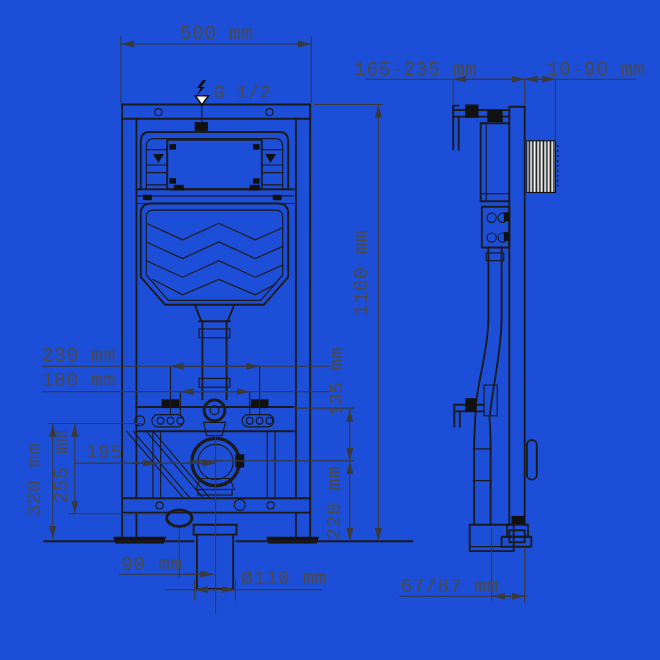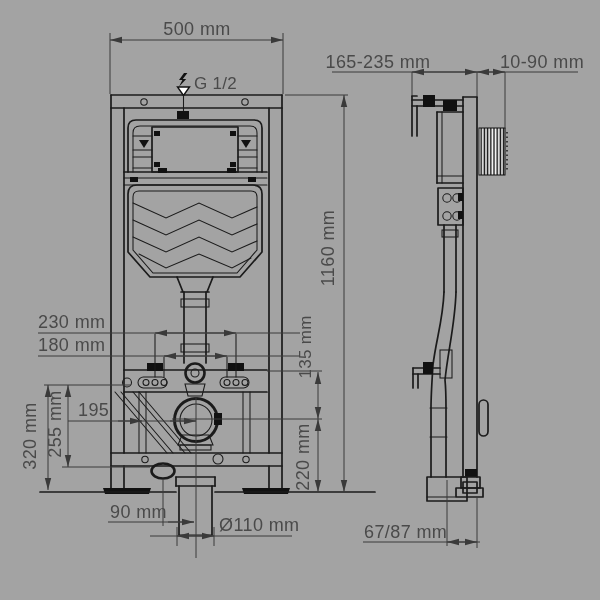--- a/index.html
+++ b/index.html
@@ -1,16 +1,16 @@
 <!DOCTYPE html>
 <html><head>
 <meta charset="utf-8">
 <style>
   html,body{margin:0;padding:0;background:#ffffff;}
-  .stage{width:600px;height:600px;background:#a3a3a3;position:relative;font-family:Liberation Sans, sans-serif;}
+  .stage{width:600px;height:600px;background:#1d4ed8;position:relative;font-family:Liberation Mono, monospace;}
   svg{display:block}
   
   .s  {stroke:#1b1b1b;stroke-width:1.7;fill:none;stroke-linecap:round;stroke-linejoin:round}
   .s2 {stroke:#1b1b1b;stroke-width:2.6;fill:none}
   .s3 {stroke:#1b1b1b;stroke-width:3;fill:none}
   .t  {stroke:#1b1b1b;stroke-width:1.05;fill:none;stroke-linecap:round}
   .d  {stroke:#3a3a3a;stroke-width:1;fill:none}
   .f  {fill:#111;stroke:none}
   .lbl{fill:#4a4a4a;font-size:18px;letter-spacing:.4px}
   .lbl-sm{fill:#4a4a4a;font-size:17px;letter-spacing:.3px}

